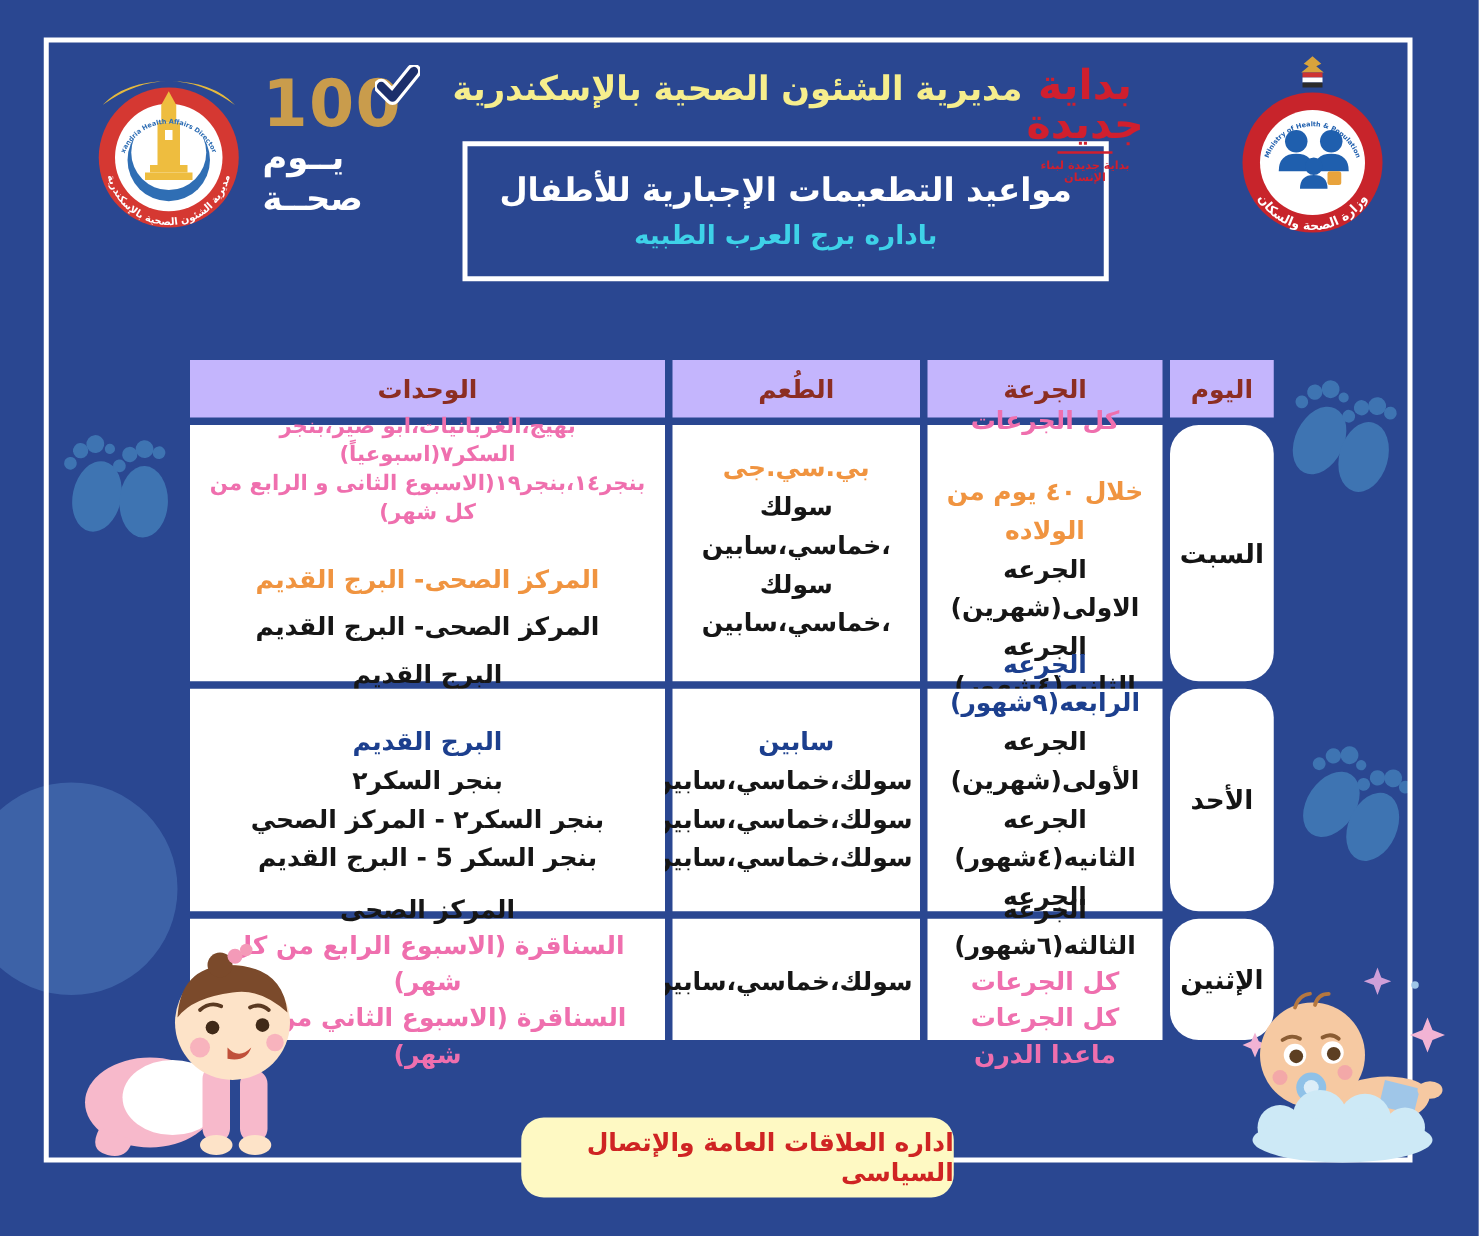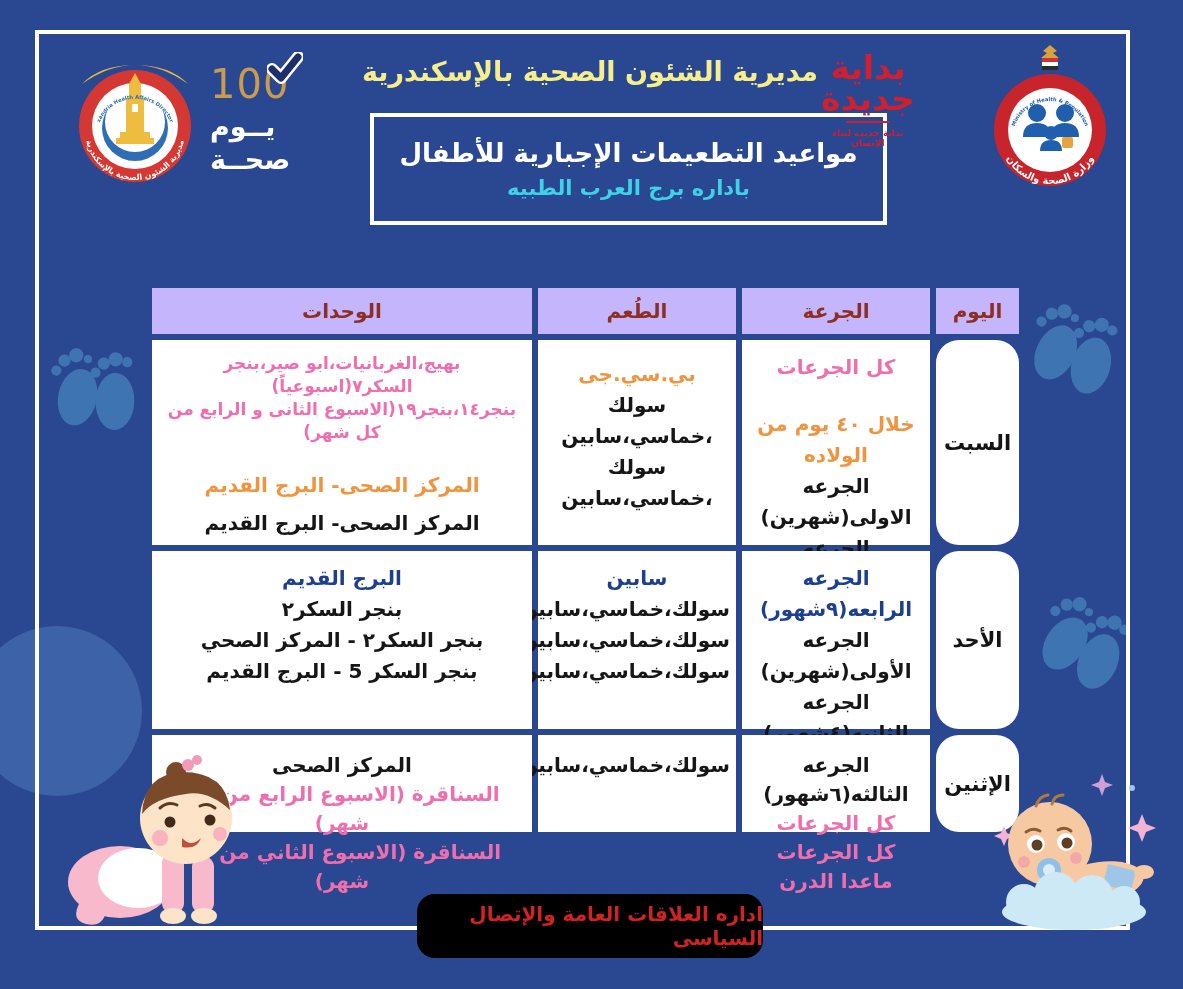--- a/index.html
+++ b/index.html
@@ -8,54 +8,54 @@
   .frame{position:absolute;left:35px;top:30px;width:1095px;height:900px;border:4px solid #ffffff;box-sizing:border-box;z-index:1;}
 
   
   .decor{position:absolute;z-index:0;}
   .big-circle{left:-28px;top:626px;width:170px;height:170px;border-radius:50%;background:rgba(84,130,196,.45);}
 
   
   .logo-alx{position:absolute;left:70px;top:52px;z-index:2;}
   .logo-100{position:absolute;left:210px;top:58px;width:130px;z-index:2;color:#fff;text-align:left;direction:ltr;}
   .l100-row{position:relative;display:inline-block;}
-  .l100-num{font-size:40px;font-weight:normal;color:#c99c4c;letter-spacing:1px;line-height:52px;}
+  .l100-num{font-size:52px;font-weight:bold;color:#c99c4c;letter-spacing:1px;line-height:52px;}
   .l100-check{position:absolute;right:-14px;top:-6px;}
   .l100-w{font-size:27px;font-weight:bold;line-height:33px;letter-spacing:1px;}
   .page-title{position:absolute;left:350px;top:56px;width:480px;text-align:center;color:#f6ee8d;font-size:27px;font-weight:bold;z-index:2;}
   .title-box{position:absolute;left:370px;top:113px;width:517px;height:112px;border:4px solid #ffffff;box-sizing:border-box;z-index:2;display:flex;flex-direction:column;align-items:center;justify-content:center;gap:8px;}
   .title-box .l1{color:#ffffff;font-size:26px;font-weight:bold;}
   .title-box .l2{color:#3ed2e8;font-size:21px;font-weight:bold;}
   .logo-nb{position:absolute;left:816px;top:52px;width:104px;text-align:center;z-index:2;}
   .nb-w{color:#d01f2e;font-weight:900;font-size:33px;line-height:31px;}
   .nb-line{width:44px;height:2px;background:#d01f2e;margin:7px auto 5px auto;}
   .nb-cap{color:#d01f2e;font-size:9px;font-weight:bold;}
   .logo-moh{position:absolute;left:982px;top:42px;z-index:2;}
 
   
   #vtable{position:absolute;left:152px;top:288px;width:867px;display:grid;direction:rtl;
           grid-template-columns:83px 188px 198px 380px;grid-template-rows:46px 205px 178px 97px;gap:6px;z-index:2;}
   .cell{background:#ffffff;box-sizing:border-box;}
   .hcell{background:#c4b5fd;color:#8c2e22;font-weight:bold;font-size:20px;display:flex;align-items:center;justify-content:center;}
   .daycell{display:flex;align-items:center;justify-content:center;font-weight:bold;font-size:21px;color:#141414;border-radius:23px;}
-  .bcell{display:flex;flex-direction:column;padding:12px 6px;font-weight:bold;font-size:20px;text-align:center;}
+  .bcell{display:flex;flex-direction:column;padding:12px 6px;font-weight:bold;font-size:20px;text-align:center;justify-content:center;}
   .bcell.align-center{justify-content:center;padding-top:0;}
   .bcell.compact{padding-top:16px;}
   .line{line-height:31px;}
   .compact .line{line-height:29px;}
   .line.small{font-size:17px;line-height:23px;}
   .line.sp-lg{margin-top:26px;}
   .line.sp-sm{margin-top:7px;}
   .pink{color:#ef6fae;}
   .orange{color:#f09440;}
   .blue{color:#1c3f8e;}
   .black{color:#161616;}
 
   
-  .footer-box{position:absolute;left:417px;top:894px;width:346px;height:64px;background:#000000;border-radius:18px;
+  .footer-box{position:absolute;left:417px;top:894px;width:346px;height:64px;background:#fef9c3;border-radius:18px;
               display:flex;align-items:center;justify-content:center;z-index:3;}
   .footer-box span{color:#cf2423;font-size:20px;font-weight:bold;}
 
   .baby{position:absolute;z-index:3;}
 </style>
 </head>
 <body>
 
 <div class="page">
 

